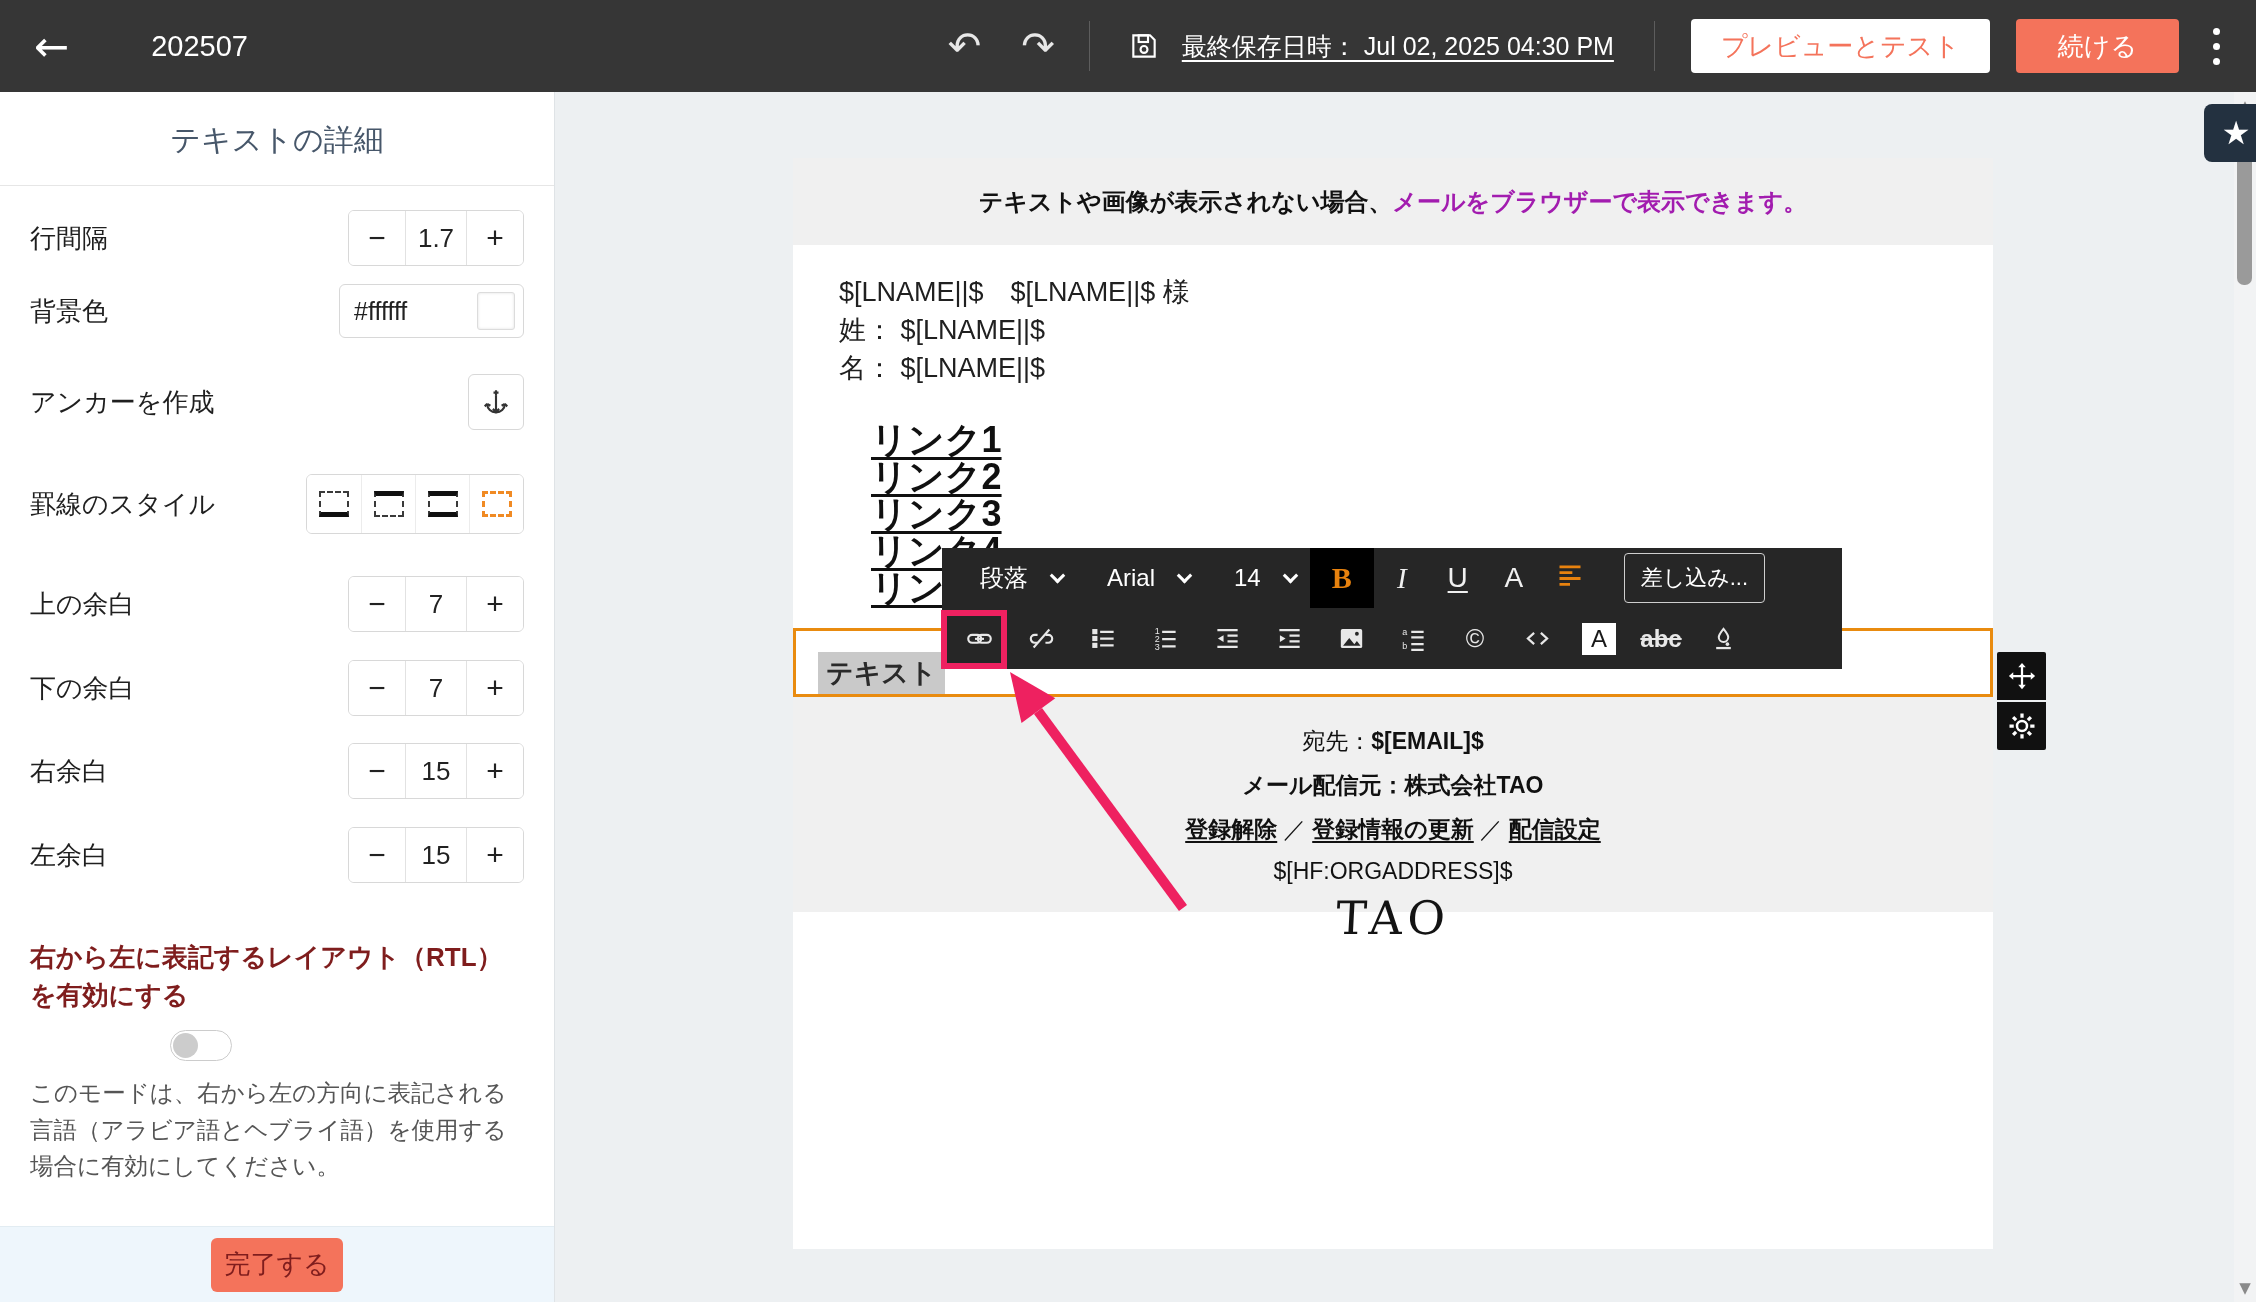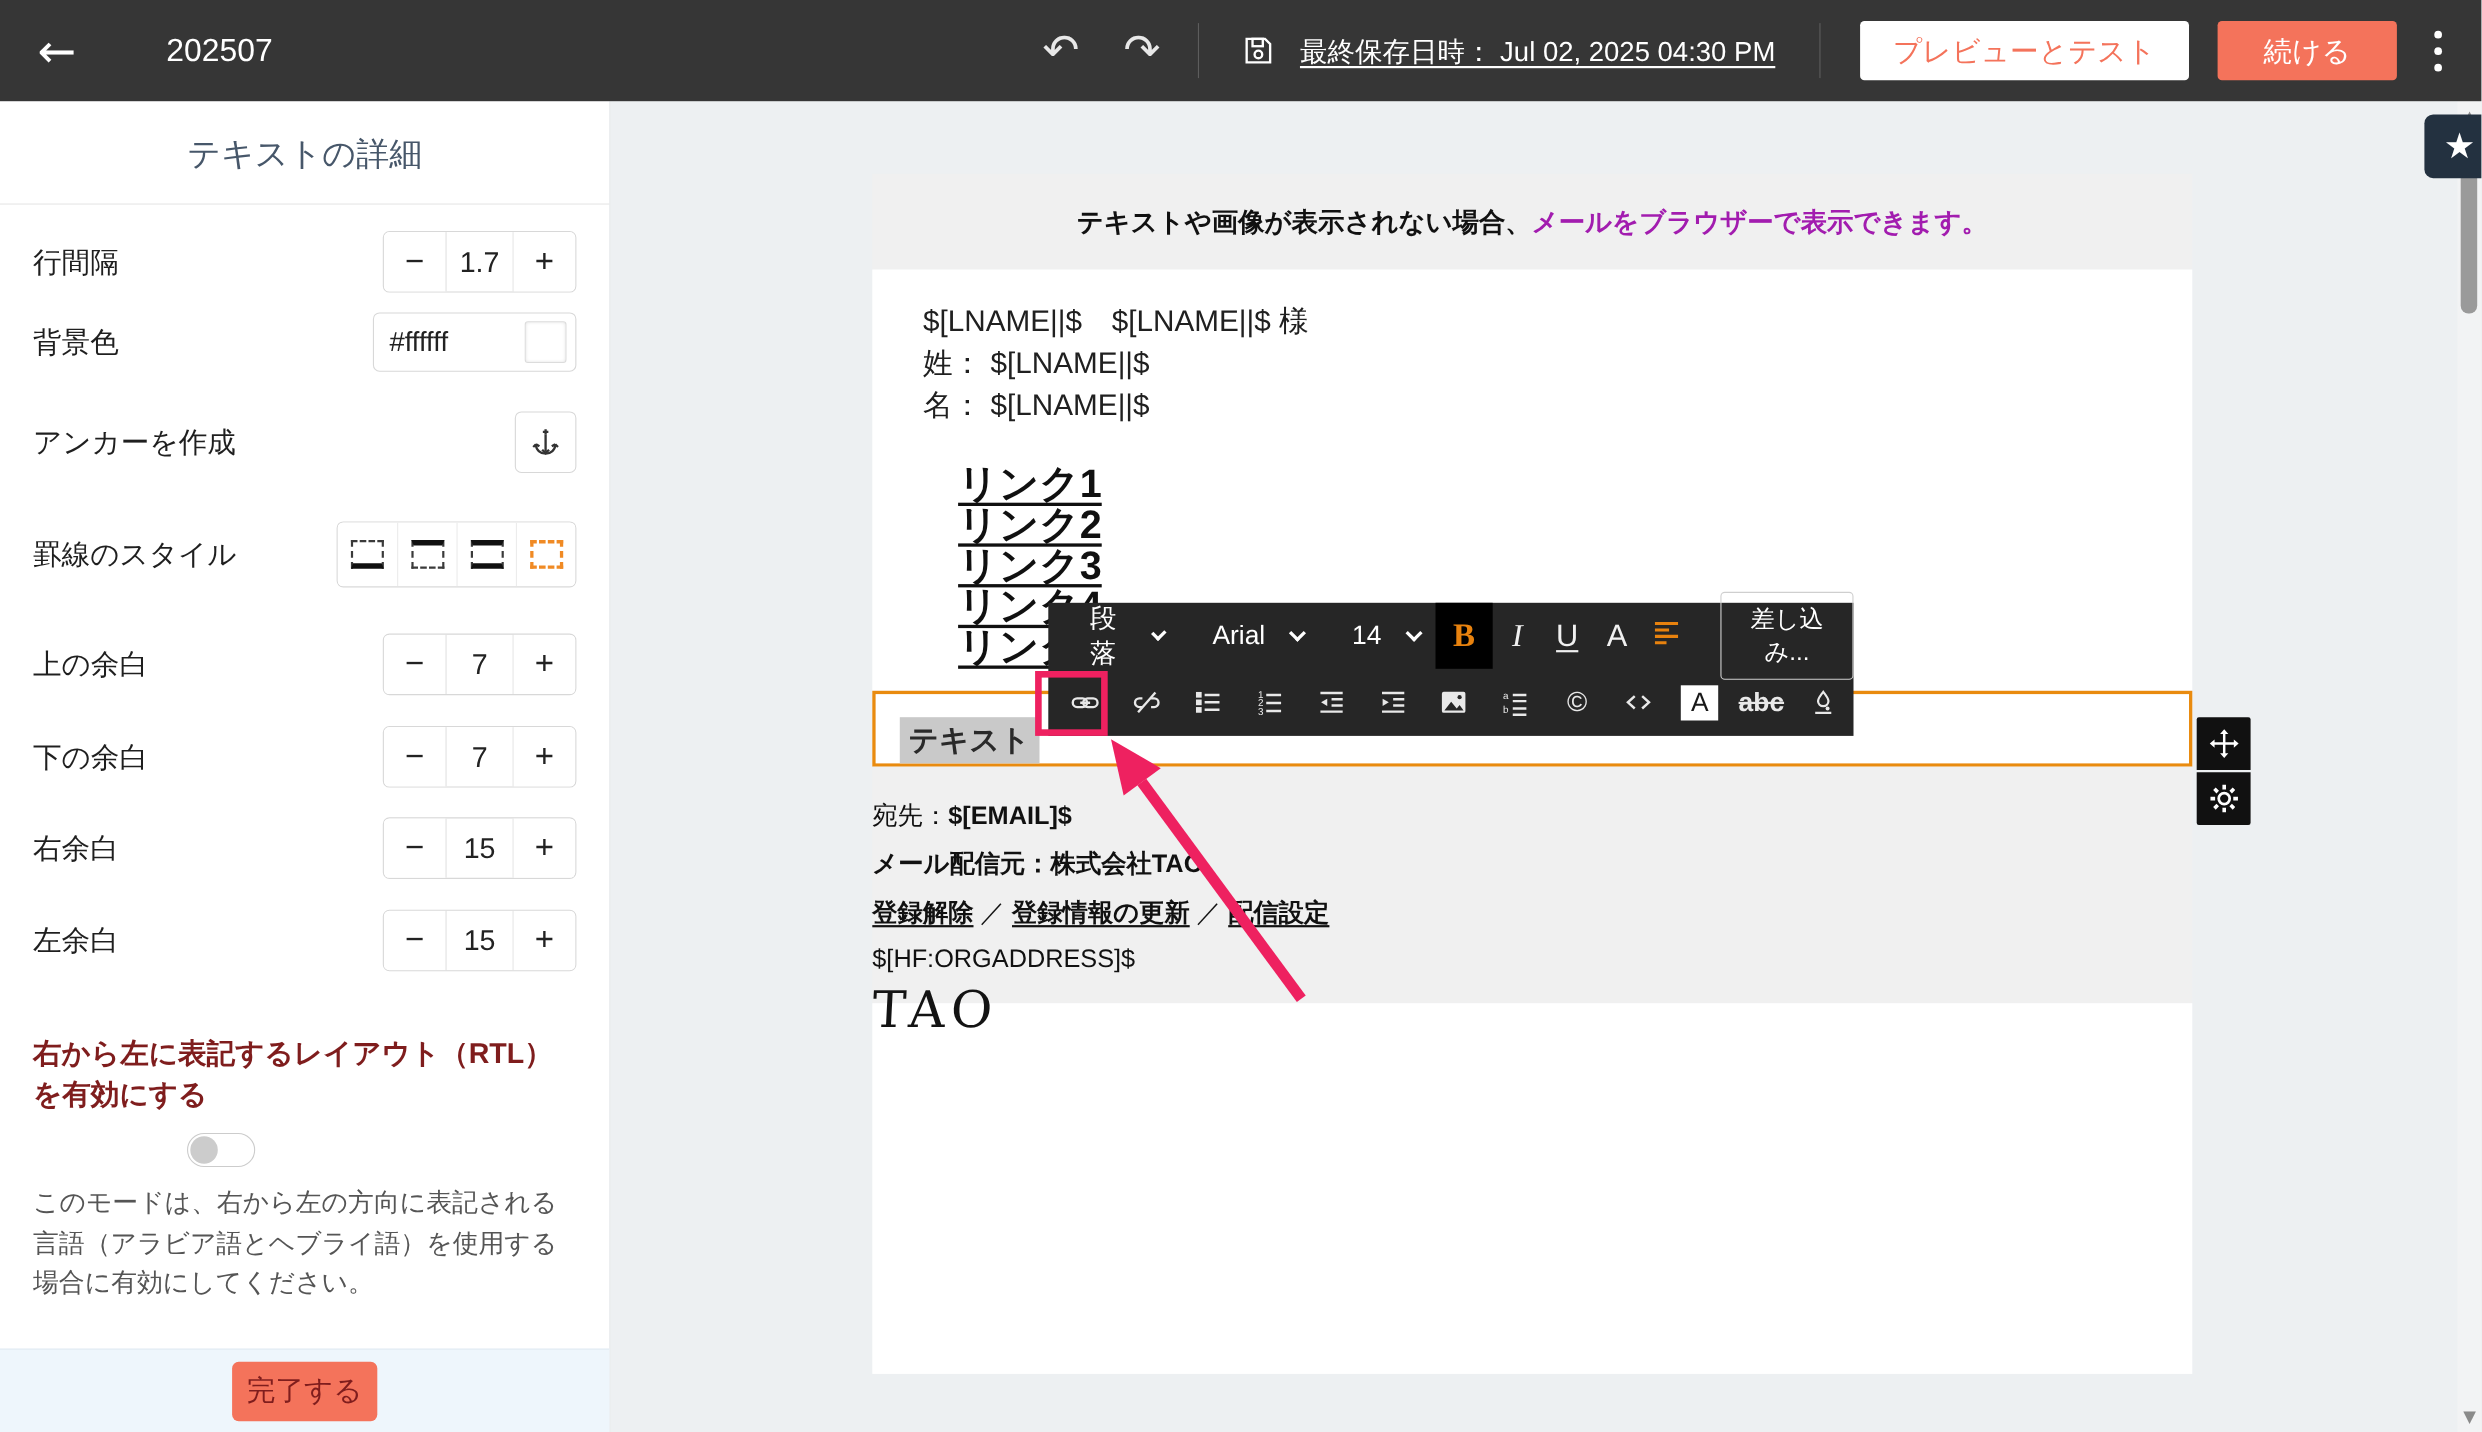--- a/index.html
+++ b/index.html
@@ -70,31 +70,31 @@
     font-size:24px; font-weight:bold; color:#111; }
   .preheader a { color:#a21caf; text-underline-offset:4px; cursor:pointer; }
   .email-body { background:#fff; padding:28px 0 22px 46px; }
   .body-line { font-size:27px; color:#202020; line-height:38px; }
   .body-gap { height:34px; }
   .mail-link { font-size:36px; font-weight:bold; color:#101010; line-height:37px;margin-left:32px; }
   .mail-link a { color:#101010; text-decoration:underline; text-underline-offset:5px; cursor:pointer; }
   .selected-block { background:#fff; height:69px; border:3px solid #e98b0f; display:flex; align-items:flex-end;
     padding-left:22px; cursor:text; }
   .selected-text { font-size:27px; font-weight:600; color:#2a2a2a; background:#c9c9c9; padding:3px 8px; }
-  .email-footer { background:#f0f0f0; height:215px; text-align:left; padding-top:16px; }
+  .email-footer { background:#f0f0f0; height:215px; text-align:center; padding-top:16px; }
   .f-line { font-size:23px; color:#111; margin-top:13px; }
   .f-bold { font-weight:bold; }
   .f-links a { font-weight:bold; color:#111; text-decoration:underline; text-underline-offset:4px; cursor:pointer; }
   .f-sep { font-weight:normal; padding:0 6px; }
   .tao-logo { font-family:"DejaVu Serif",serif; font-size:46px; color:#131313; letter-spacing:5px;
     margin-top:6px; transform:skewX(-3deg); display:inline-block; }
   .email-tail { background:#fff; height:337px; }
 
   
-  .editor-toolbar { position:absolute; left:398px; top:456px; width:732px; height:121px; background:#262626; z-index:5; }
+  .editor-toolbar { position:absolute; left:387px; top:456px; width:900px; height:121px; background:#262626; z-index:5; }
   .tb-row1 { height:60px; display:flex; align-items:center; padding-left:38px; }
   .tb-select { display:flex; align-items:center; color:#fff; font-size:24px; cursor:pointer; margin-right:44px; }
   .chev { width:11px; height:11px; border-right:3px solid #fff; border-bottom:3px solid #fff;
     transform:rotate(45deg) translate(-2px,-2px); margin-left:24px; }
   .tb-btn { width:56px; height:60px; background:none; border:none; color:#f0f0f0; font-size:28px; cursor:pointer; }
   .tb-bold { background:#000; color:#e8820e; font-family:"Liberation Serif",serif; font-weight:bold; width:64px; font-size:30px; }
   .tb-italic { font-family:"Liberation Serif",serif; font-style:italic; font-size:29px; }
   .tb-underline { text-decoration:underline; text-underline-offset:4px; }
   .merge-btn { margin-left:26px; background:none; border:1px solid #cfcfcf; border-radius:4px; color:#fff;
     font-size:22px; padding:9px 16px; cursor:pointer; }

